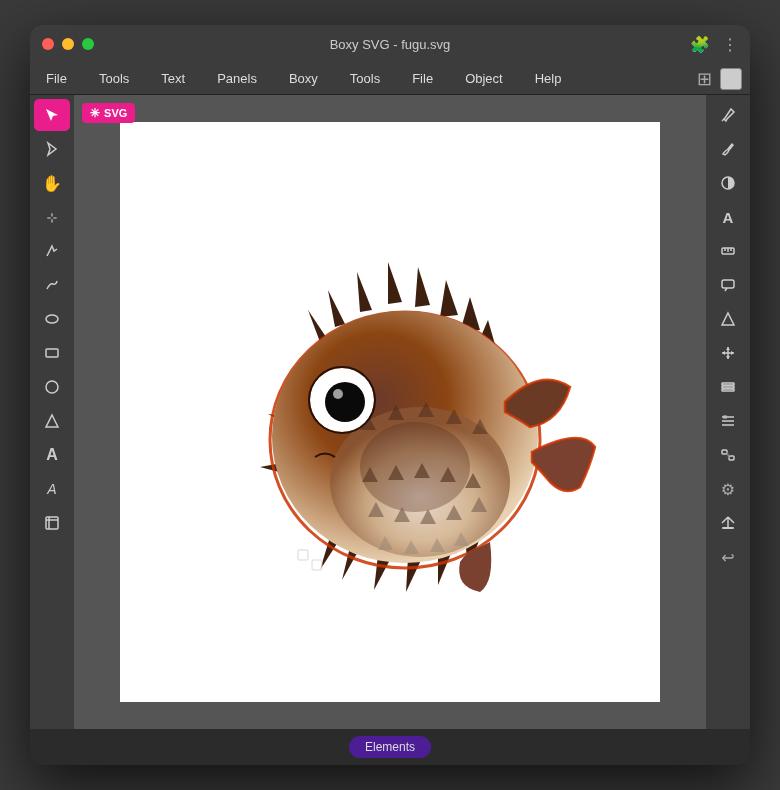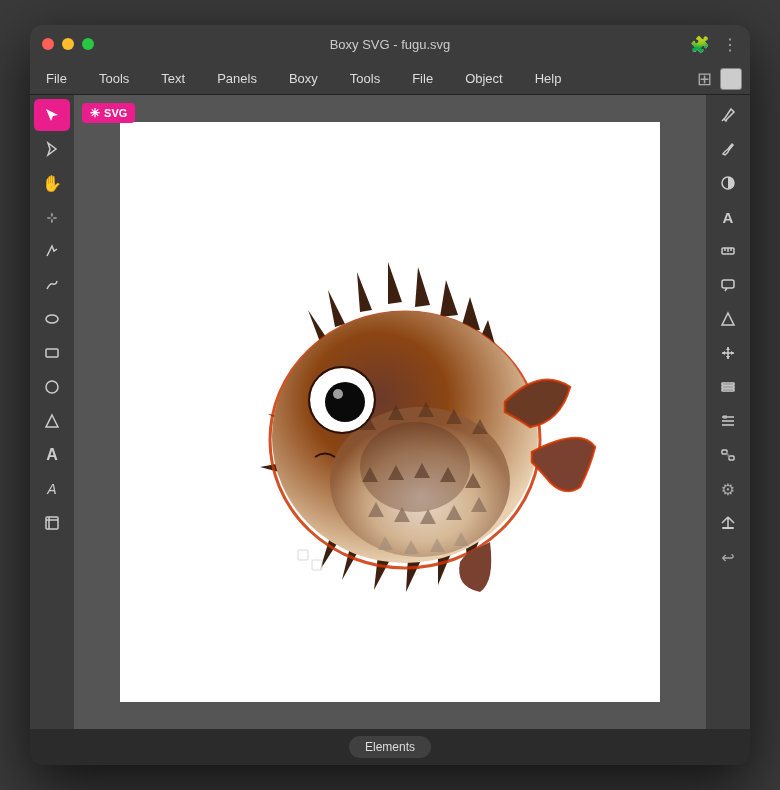--- a/index.html
+++ b/index.html
@@ -181,21 +181,21 @@
     
     .bottom-bar {
       height: 36px;
       background: #2b2b2b;
       display: flex;
       align-items: center;
       justify-content: center;
       flex-shrink: 0;
     }
     .elements-badge {
-      background: #404040;
+      background: #4c1d95;
       color: #ddd;
       font-size: 12px;
       padding: 4px 16px;
       border-radius: 12px;
     }
   </style>
 </head>
 <body>
 
 <div class="window">

